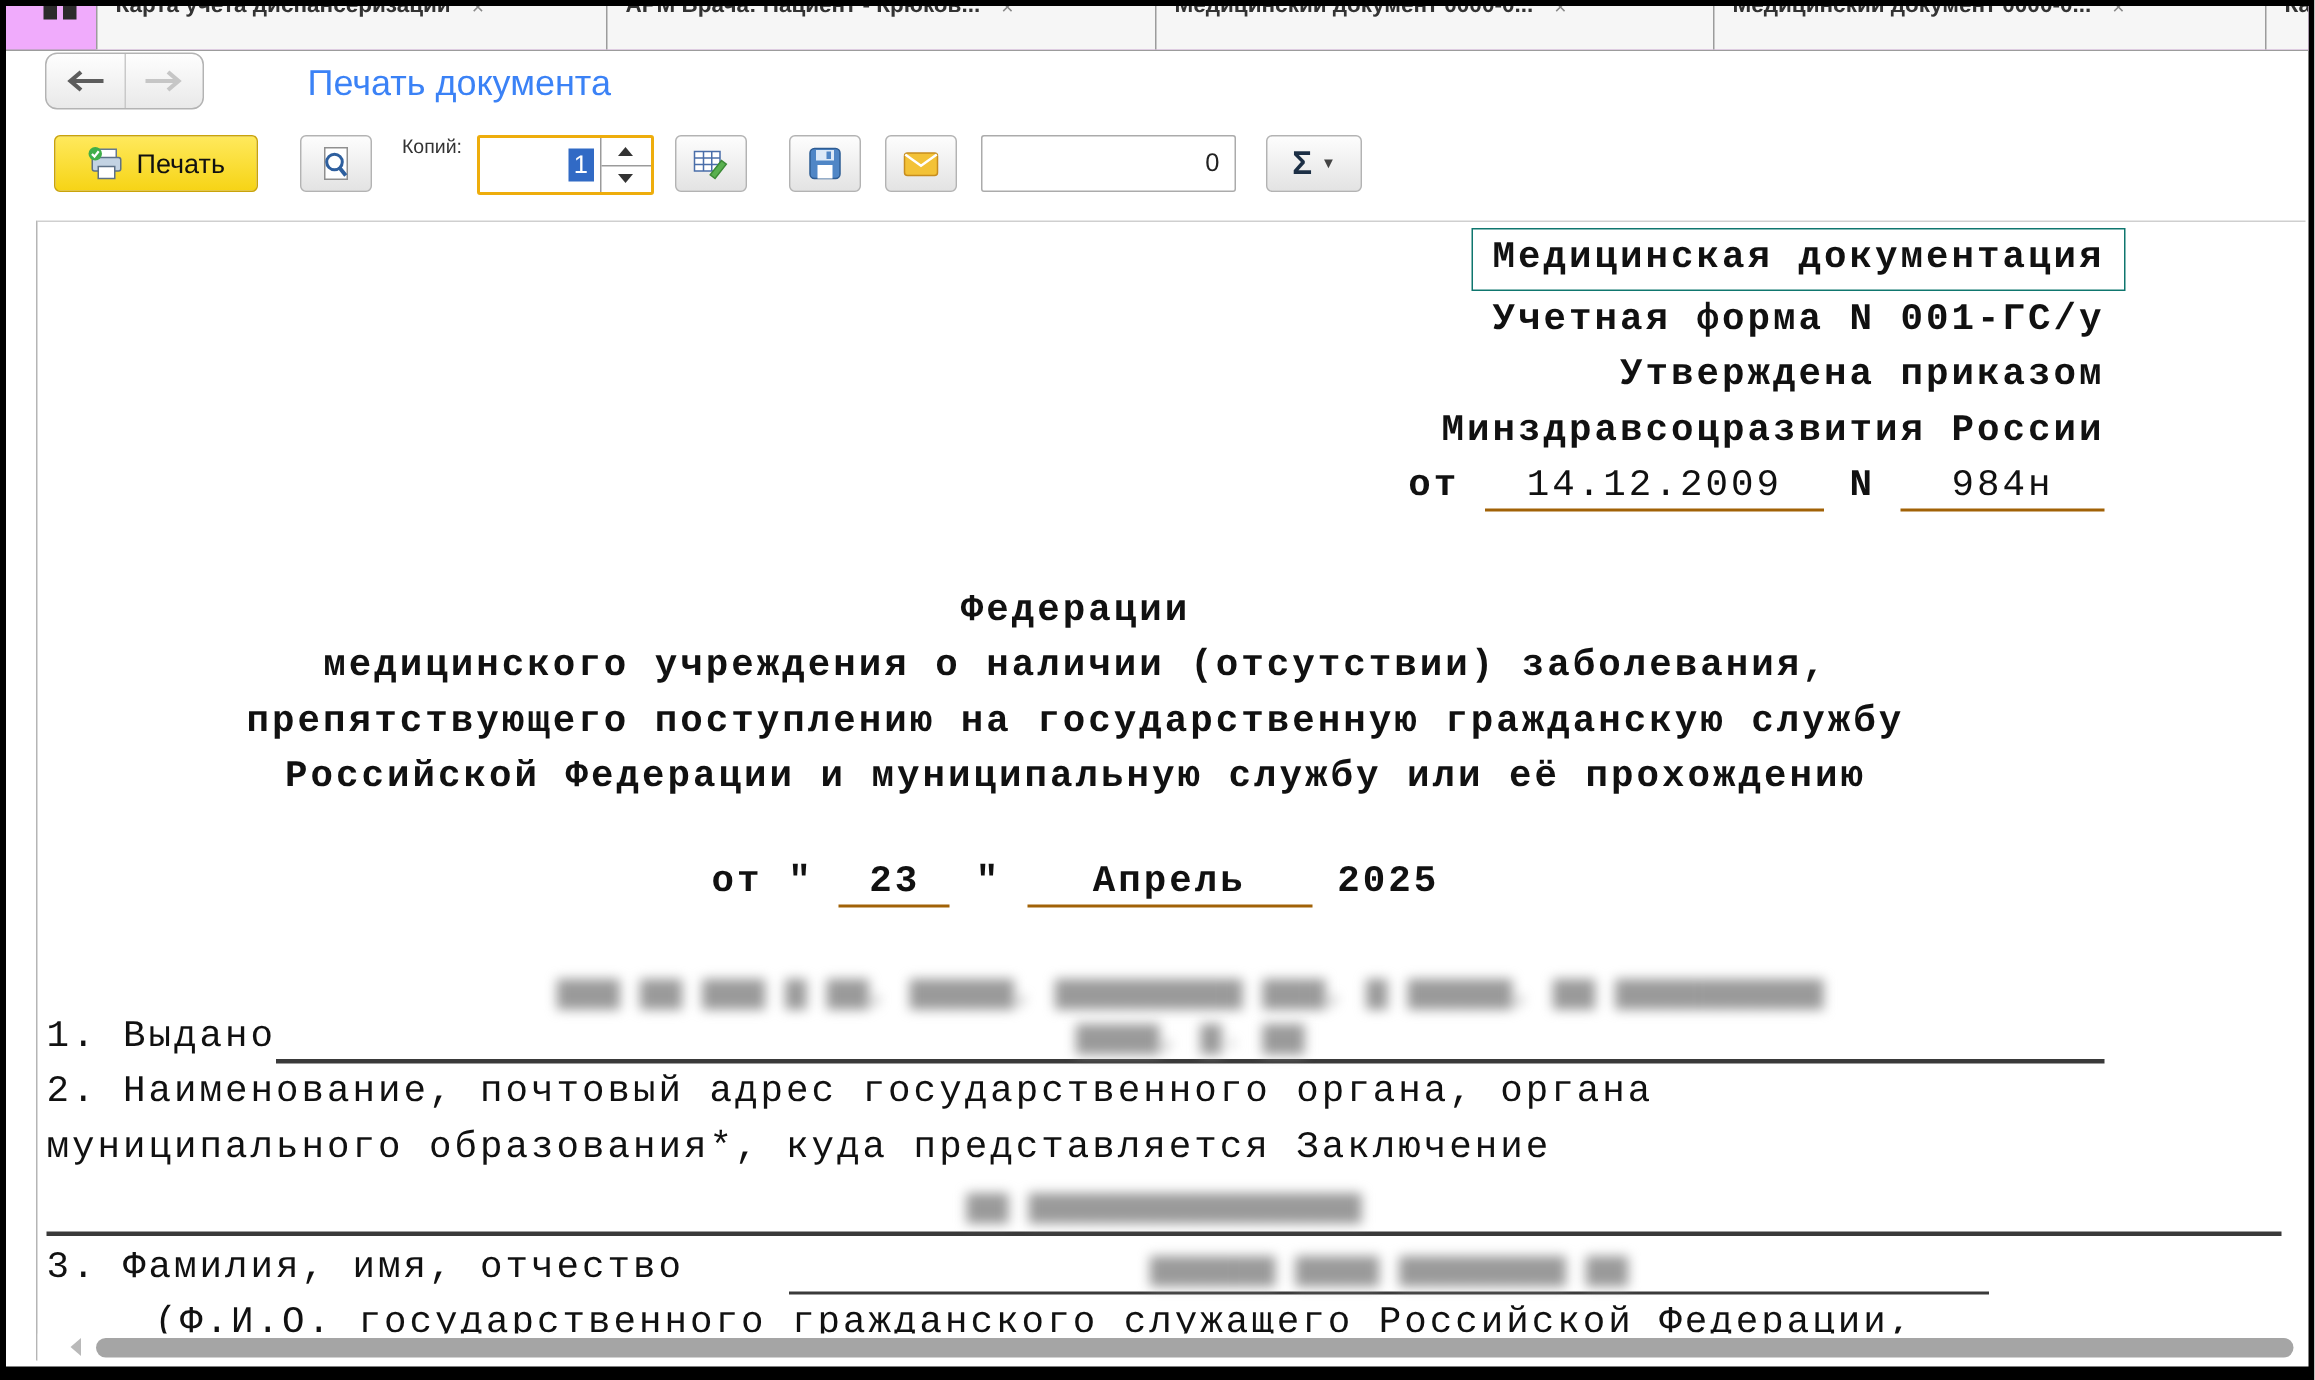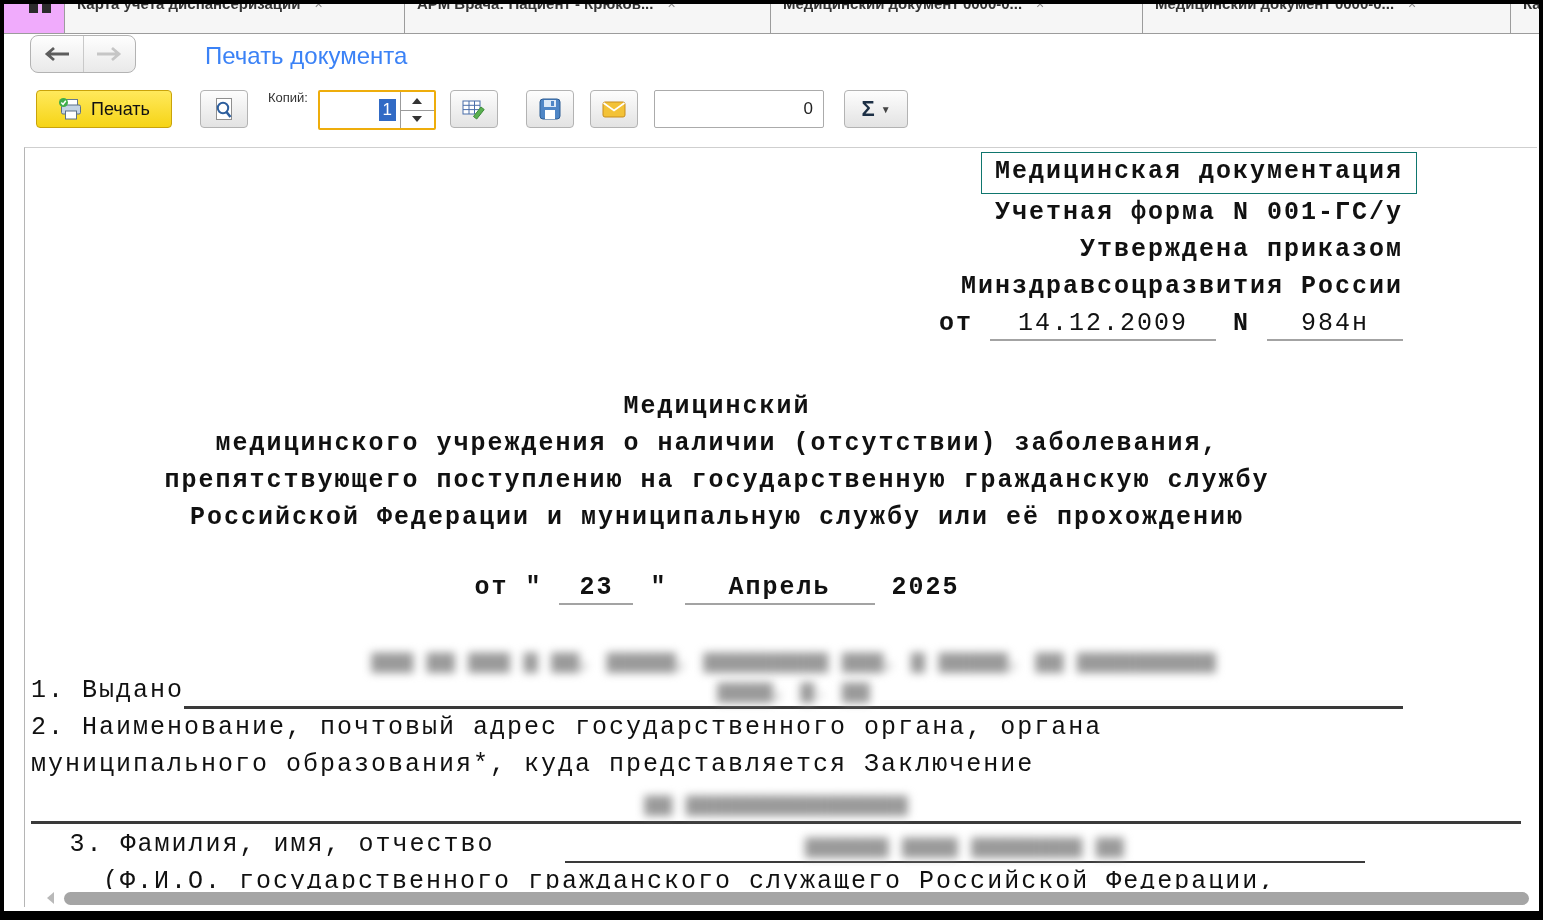--- a/index.html
+++ b/index.html
@@ -55,32 +55,32 @@
   .sp20 { width:20px; } .sp14 { width:14px; } .sp28 { width:28px; } .sp16 { width:16px; }
 
   
   .docarea { position:absolute; left:20px; top:143px; right:2px; bottom:4px; background:#fff;
              border-left:1px solid #b5b5b5; border-top:1px solid #cfcfcf; overflow:hidden;
              font-family:"Liberation Mono","DejaVu Sans Mono",monospace; font-size:25px;
              letter-spacing:2px; color:#111; }
   .doccontent { width:1378px; padding:4px 0 0 6px; line-height:37px; }
   .hdr-right { text-align:right; font-weight:bold; }
   .selbox { display:inline-block; border:1px solid #0f766e; padding:0 13px 3px; margin-right:-14px; }
-  .u { border-bottom:2px solid #a3a3a3; display:inline-block; line-height:31px; }
+  .u { border-bottom:2px solid #a16207; display:inline-block; line-height:31px; }
   .u-date { padding:0 28px; font-weight:normal; }
   .u-num  { padding:0 34px; font-weight:normal; }
   .title-block { text-align:center; font-weight:bold; margin-top:46px; }
   .u-day { padding:0 20px; } .u-month { padding:0 44px;margin-top:36px; }
   .sec1 { display:flex; align-items:flex-end; margin-top:40px; }
   .sec1-label { white-space:nowrap; }
   .fill-line { flex:1; border-bottom:3px solid #3a3a3a; text-align:center; line-height:30px; }
   .caption-center { text-align:center; }
   .redacted { filter:blur(4px); color:#9a9a9a; font-size:23px; letter-spacing:0; }
   .org-underline { border-bottom:3px solid #3a3a3a; text-align:center; width:calc(100% + 118px); line-height:34px; margin-top:4px; }
-  .sec3 { display:flex; align-items:flex-end; margin-top:2px;justify-content:center; }
+  .sec3 { display:flex; align-items:flex-end; margin-top:2px; }
   .sec3-fill { width:800px; margin-left:70px; border-bottom:2px solid #3a3a3a; text-align:center; line-height:30px; }
   .caption-indent { padding-left:72px; }
 
   
   .hscroll { position:absolute; left:0; right:0; bottom:0; height:18px; background:#fff;
              display:flex; align-items:center; }
   .hs-arrow { width:0; height:0; border-top:6px solid transparent; border-bottom:6px solid transparent;
               border-right:7px solid #b9b9b9; margin-left:22px; }
   .hs-thumb { flex:1; height:13px; margin:0 8px 0 10px; background:#a5a5a5; border-radius:7px; }
 </style>
@@ -210,21 +210,21 @@
         <div>Минздравсоцразвития России</div>
         <div>
           <span>от</span>
           <span class="u u-date">14.12.2009</span>
           <span>N</span>
           <span class="u u-num">984н</span>
         </div>
       </div>
 
       <div class="title-block">
-        <div>Медицинский</div>
+        <div>Федерации</div>
         <div>медицинского учреждения о наличии (отсутствии) заболевания,</div>
         <div>препятствующего поступлению на государственную гражданскую службу</div>
         <div>Российской Федерации и муниципальную службу или её прохождению</div>
         <div>
           <span>от</span>
           <span>"</span>
           <span class="u u-day">23</span>
           <span>"</span>
           <span class="u u-month">Апрель</span>
           <span>2025</span>

